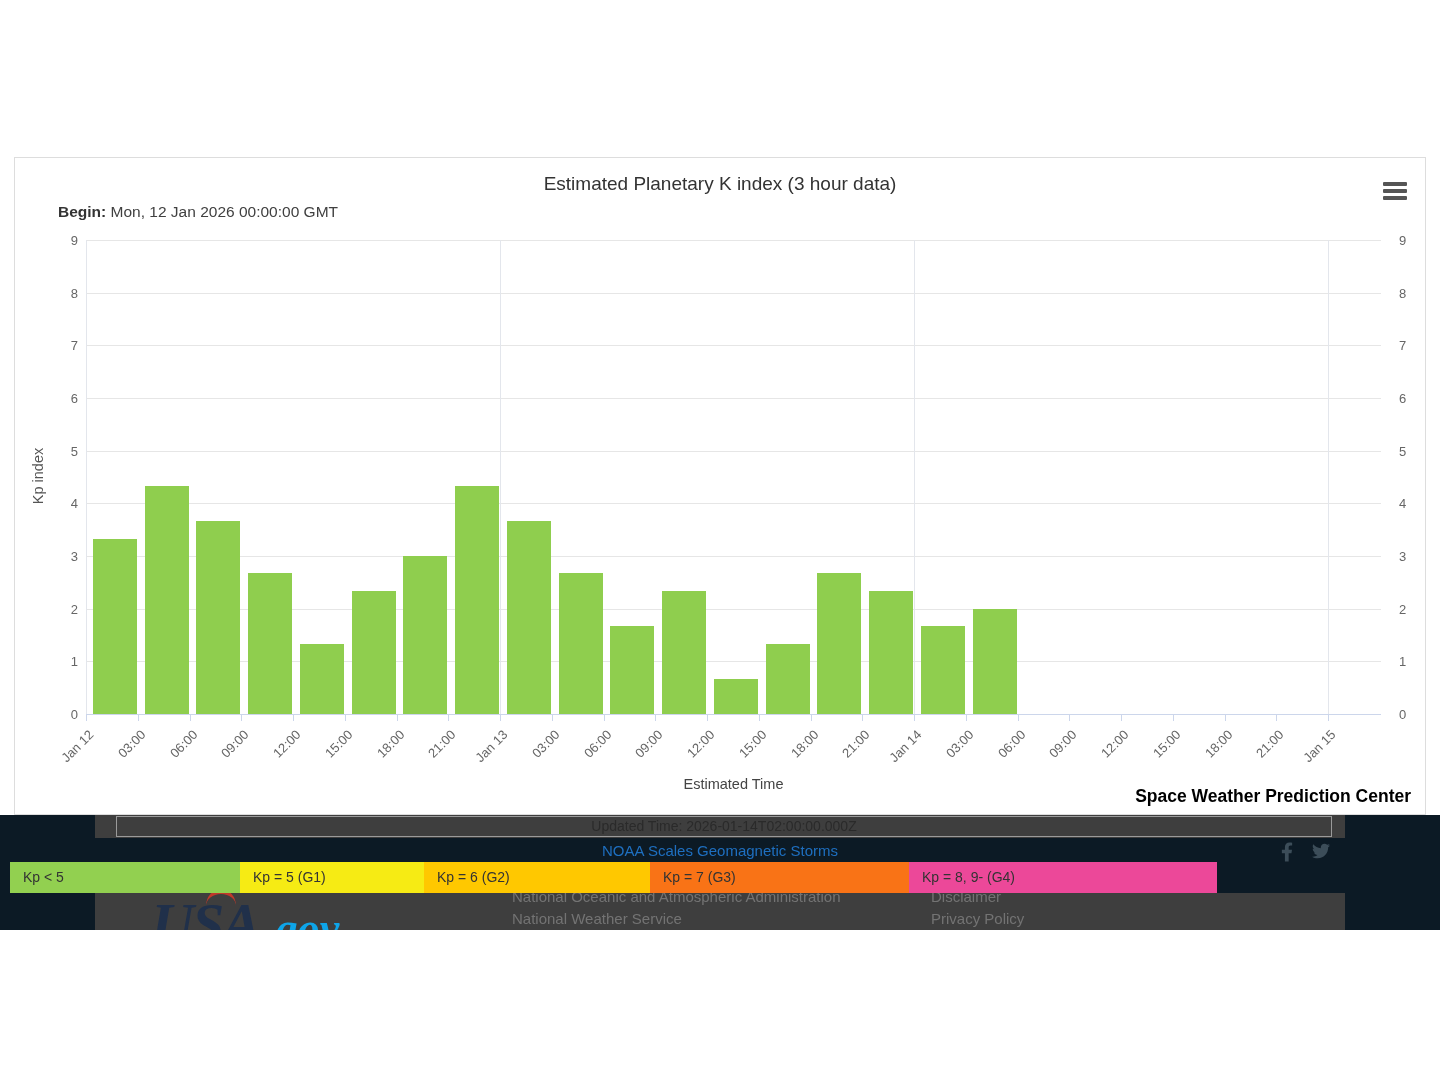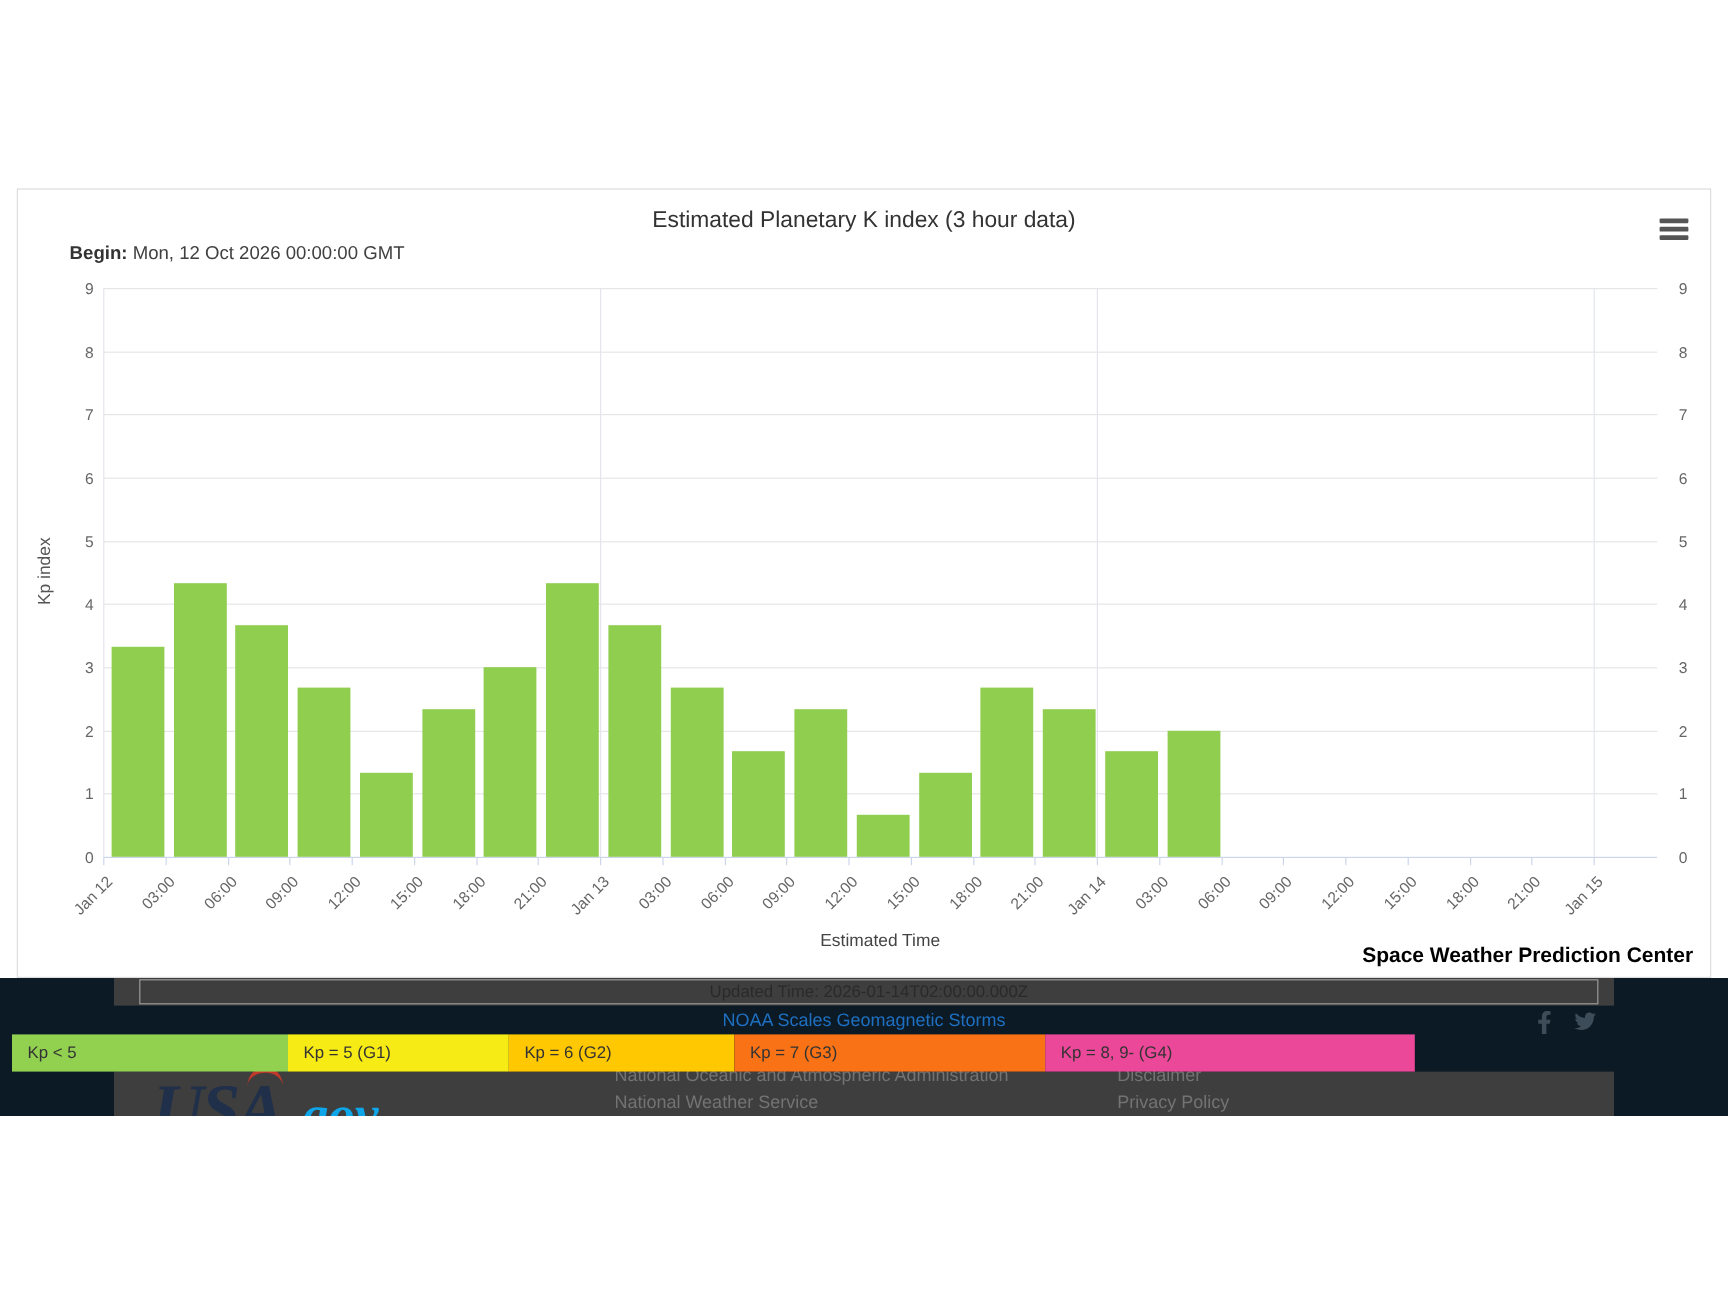--- a/index.html
+++ b/index.html
@@ -43,41 +43,41 @@
   .social{position:absolute;top:27px;z-index:3;cursor:pointer;}
   .social svg{fill:#3C4D59;}
   #fb-icon{left:1281px;}
   #tw-icon{left:1310px;}
   #kp-legend{position:absolute;left:10px;top:47px;height:31px;display:flex;z-index:4;}
   .kp-seg{height:31px;line-height:31px;padding-left:13px;box-sizing:border-box;
           font-size:14px;color:#333;white-space:nowrap;overflow:hidden;}
   .foot-link{position:absolute;font-size:15px;color:#737373;z-index:1;cursor:pointer;text-decoration:none;}
   #usa-logo{position:absolute;left:128px;top:80px;z-index:1;white-space:nowrap;}
   #usa-logo .usa{font-family:"Liberation Serif",serif;font-weight:bold;font-style:italic;
-                 font-size:58px;color:#20304A;letter-spacing:-2px;line-height:1;}
+                 font-size:58px;color:#20304A;letter-spacing:-2px;line-height:1;margin-left:24px;}
   #usa-logo .gov{font-family:"Liberation Serif",serif;font-weight:bold;font-style:italic;
                  font-size:44px;color:#0ea5e9;line-height:1;margin-left:6px;}
   #usa-accent{position:absolute;left:78px;top:-6px;width:30px;height:12px;
               border-top:5px solid #C0392B;border-radius:50% 50% 0 0/100% 100% 0 0;}
 </style>
 </head>
 <body>
 
 <div id="page">
 
   <div id="panel">
     <div id="chart-title">Estimated Planetary K index (3 hour data)</div>
     <div id="menu-btn">
       <span></span>
       <span></span>
       <span></span>
     </div>
     <div id="begin-line">
       <b>Begin:</b>
-      <span>Mon, 12 Oct 2026 00:00:00 GMT</span>
+      <span>Mon, 12 Jan 2026 00:00:00 GMT</span>
     </div>
     <div id="yaxis-title">Kp index</div>
     <div id="plot">
         <div class="ylab left" style="left: -48px; top: 468px;">0</div>
         <div class="ylab" style="left: 1313px; top: 468px;">0</div>
         <div class="hgrid" style="top: 421.333px;"></div>
         <div class="ylab left" style="left: -48px; top: 415.333px;">1</div>
         <div class="ylab" style="left: 1313px; top: 415.333px;">1</div>
         <div class="hgrid" style="top: 368.667px;"></div>
         <div class="ylab left" style="left: -48px; top: 362.667px;">2</div>
@@ -194,21 +194,21 @@
         </svg>
     </span>
     <span class="social" id="tw-icon">
       <svg width="22" height="18" viewBox="0 0 512 512">
           <path d="M459.37 151.716c.325 4.548.325 9.097.325 13.645 0 138.72-105.583 298.558-298.558 298.558-59.452 0-114.68-17.219-161.137-47.106 8.447.974 16.568 1.299 25.34 1.299 49.055 0 94.213-16.568 130.274-44.832-46.132-.975-84.792-31.188-98.112-72.772 6.498.974 12.995 1.624 19.818 1.624 9.421 0 18.843-1.3 27.614-3.573-48.081-9.747-84.143-51.98-84.143-102.985v-1.299c13.969 7.797 30.214 12.67 47.431 13.319-28.264-18.843-46.781-51.005-46.781-87.391 0-19.492 5.197-37.36 14.294-52.954 51.655 63.675 129.3 105.258 216.365 109.807-1.624-7.797-2.599-15.918-2.599-24.04 0-57.828 46.782-104.934 104.934-104.934 30.213 0 57.502 12.67 76.67 33.137 23.715-4.548 46.456-13.32 66.599-25.34-7.798 24.366-24.366 44.833-46.132 57.827 21.117-2.273 41.584-8.122 60.426-16.243-14.292 20.791-32.161 39.308-52.628 54.253z"></path>
         </svg>
     </span>
     <div id="kp-legend">
         <div class="kp-seg" style="width: 230px; background: rgb(146, 208, 80);">Kp &lt; 5</div>
         <div class="kp-seg" style="width: 184px; background: rgb(246, 235, 20);">Kp = 5 (G1)</div>
-        <div class="kp-seg" style="width: 188px; background: rgb(255, 200, 0);">Kp = 6 (G2)</div>
+        <div class="kp-seg" style="width: 226px; background: rgb(255, 200, 0);">Kp = 6 (G2)</div>
         <div class="kp-seg" style="width: 259px; background: #f97316;">Kp = 7 (G3)</div>
         <div class="kp-seg" style="width: 308px; background: #ec4899;">Kp = 8, 9- (G4)</div>
       </div>
     <a class="foot-link" style="left:512px;top:73px;">National Oceanic and Atmospheric Administration</a>
     <a class="foot-link" style="left:931px;top:73px;">Disclaimer</a>
     <a class="foot-link" style="left:512px;top:95px;">National Weather Service</a>
     <a class="foot-link" style="left:931px;top:95px;">Privacy Policy</a>
     <div id="usa-logo">
       <span class="usa">USA</span><span class="gov">.gov</span>
       <span id="usa-accent"></span>

